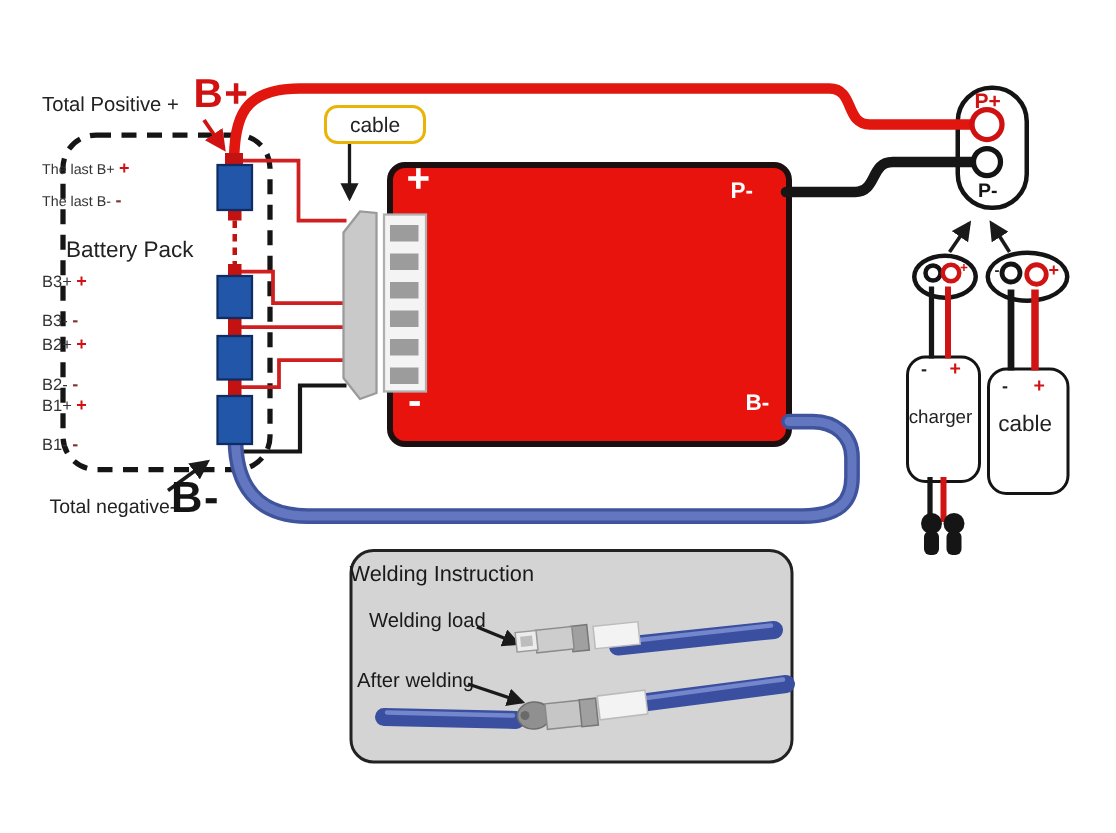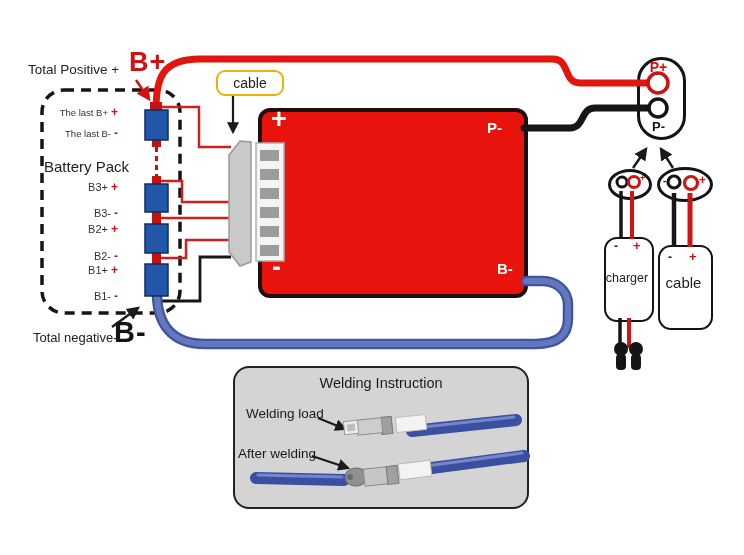--- a/index.html
+++ b/index.html
@@ -4,21 +4,21 @@
 <style>
   html,body{margin:0;padding:0;background:#fff;}
   .canvas{position:relative;width:744px;height:555px;background:#ffffff;
           font-family:"Liberation Sans",sans-serif;overflow:hidden;}
   svg.wirelayer{position:absolute;left:0;top:0;z-index:2;}
   
   .txt{position:absolute;z-index:3;color:#222;white-space:nowrap;}
   .big-plus{font-size:27px;font-weight:bold;color:#d01212;letter-spacing:1px;}
   .big-minus{font-size:29px;font-weight:bold;color:#141414;letter-spacing:1px;}
   
-  .cell-row{position:absolute;left:12px;width:106px;text-align:right;z-index:3;
+  .cell-row{position:absolute;left:28px;width:106px;z-index:3;
             font-size:11px;color:#333;}
   .cell-row.small{font-size:9.5px;}
   .cell-row .sign{margin-left:3px;font-weight:bold;}
   .cell-row .sign.plus{color:#d01212;font-size:12px;}
   .cell-row .sign.minus{color:#7a3535;font-size:12px;}
   
   .cable-box{position:absolute;left:216px;top:70px;width:64px;height:22px;
              border:2px solid #eab308;border-radius:9px;background:#fff;z-index:3;
              text-align:center;line-height:22px;font-size:14px;color:#222;}
   
@@ -204,17 +204,17 @@
   <div class="txt" style="left:699px;top:173px;font-size:12px;font-weight:bold;color:#d01212;">+</div>
 
   <div class="txt" style="left:614px;top:239px;font-size:12px;font-weight:bold;">-</div>
   <div class="txt" style="left:633px;top:238px;font-size:13px;font-weight:bold;color:#d01414;">+</div>
   <div class="txt" style="left:604px;top:271px;width:46px;text-align:center;font-size:12.5px;">charger</div>
 
   <div class="txt" style="left:668px;top:250px;font-size:12px;font-weight:bold;">-</div>
   <div class="txt" style="left:689px;top:249px;font-size:13px;font-weight:bold;color:#d01414;">+</div>
   <div class="txt" style="left:658px;top:274px;width:51px;text-align:center;font-size:15px;">cable</div>
 
-  <div class="txt" style="left:233px;top:375px;width:296px;text-align:center;font-size:14.5px;color:#1a1a1a;">Welding Instruction</div>
+  <div class="txt" style="left:233px;top:375px;width:296px;text-align:left;font-size:14.5px;color:#1a1a1a;">Welding Instruction</div>
   <div class="txt" style="left:246px;top:406px;font-size:13.5px;color:#1a1a1a;">Welding load</div>
   <div class="txt" style="left:238px;top:446px;font-size:13.5px;color:#1a1a1a;">After welding</div>
 
 </div>
 
 </body></html>

